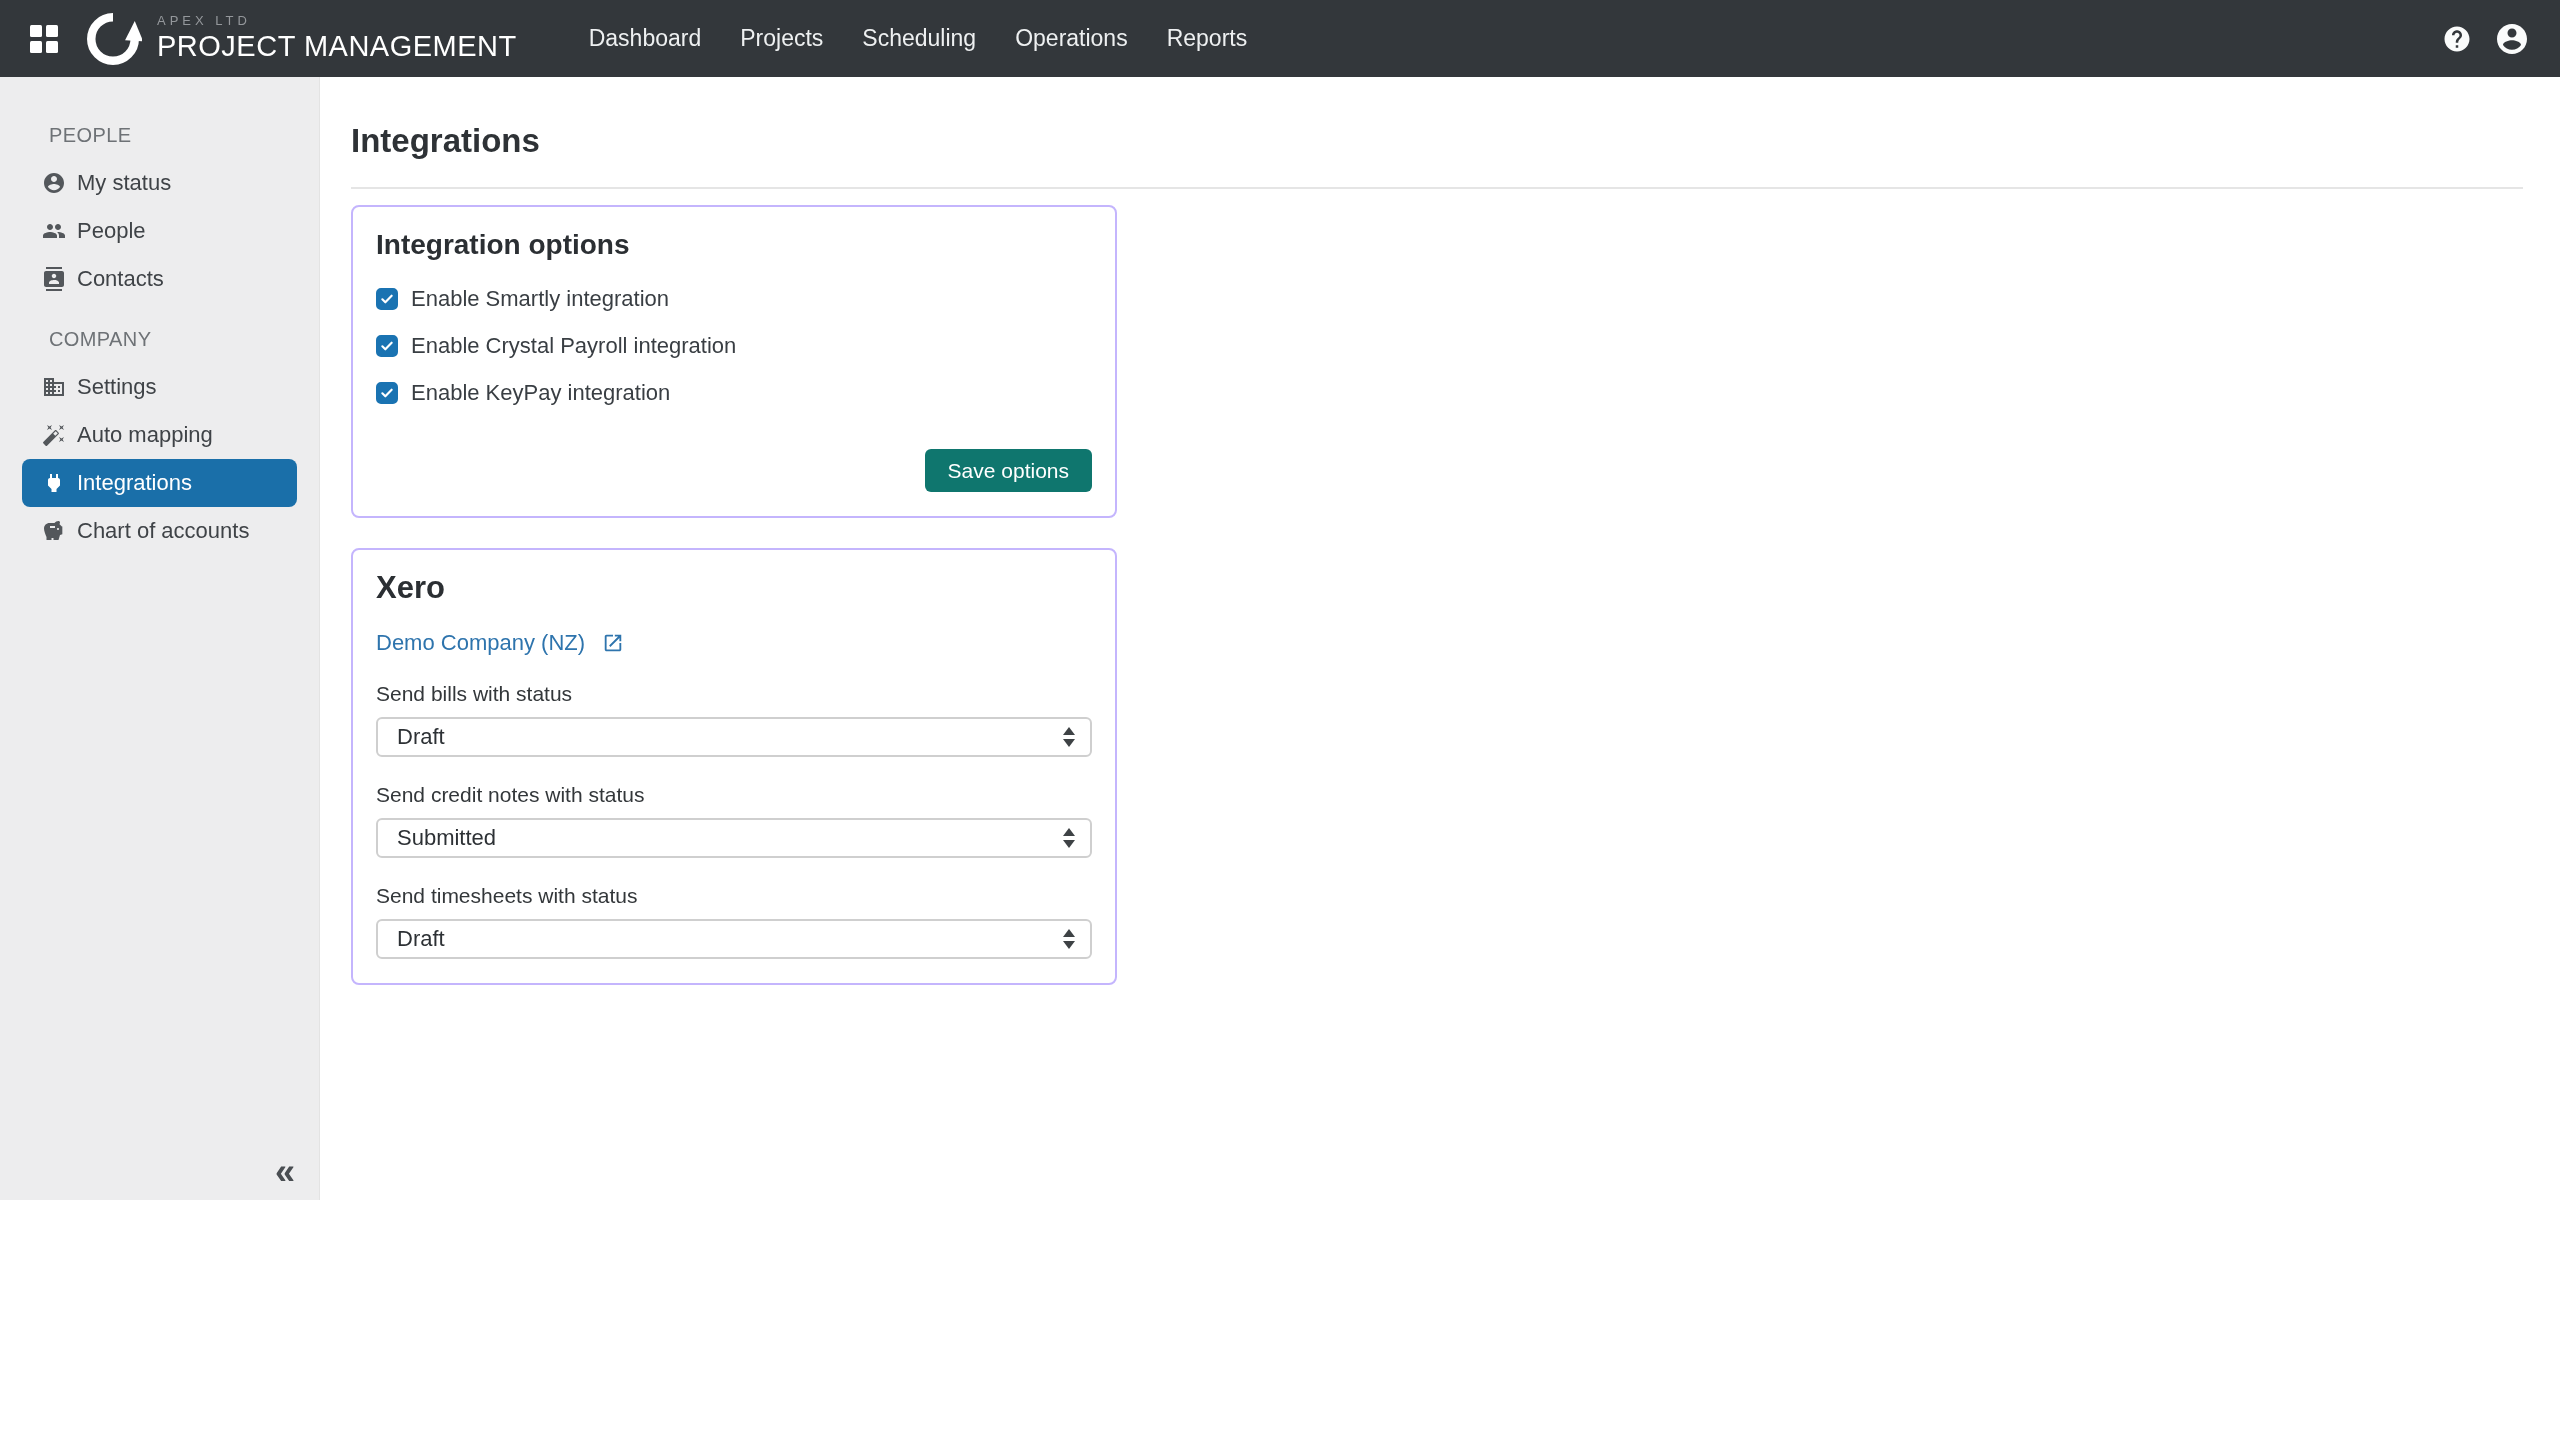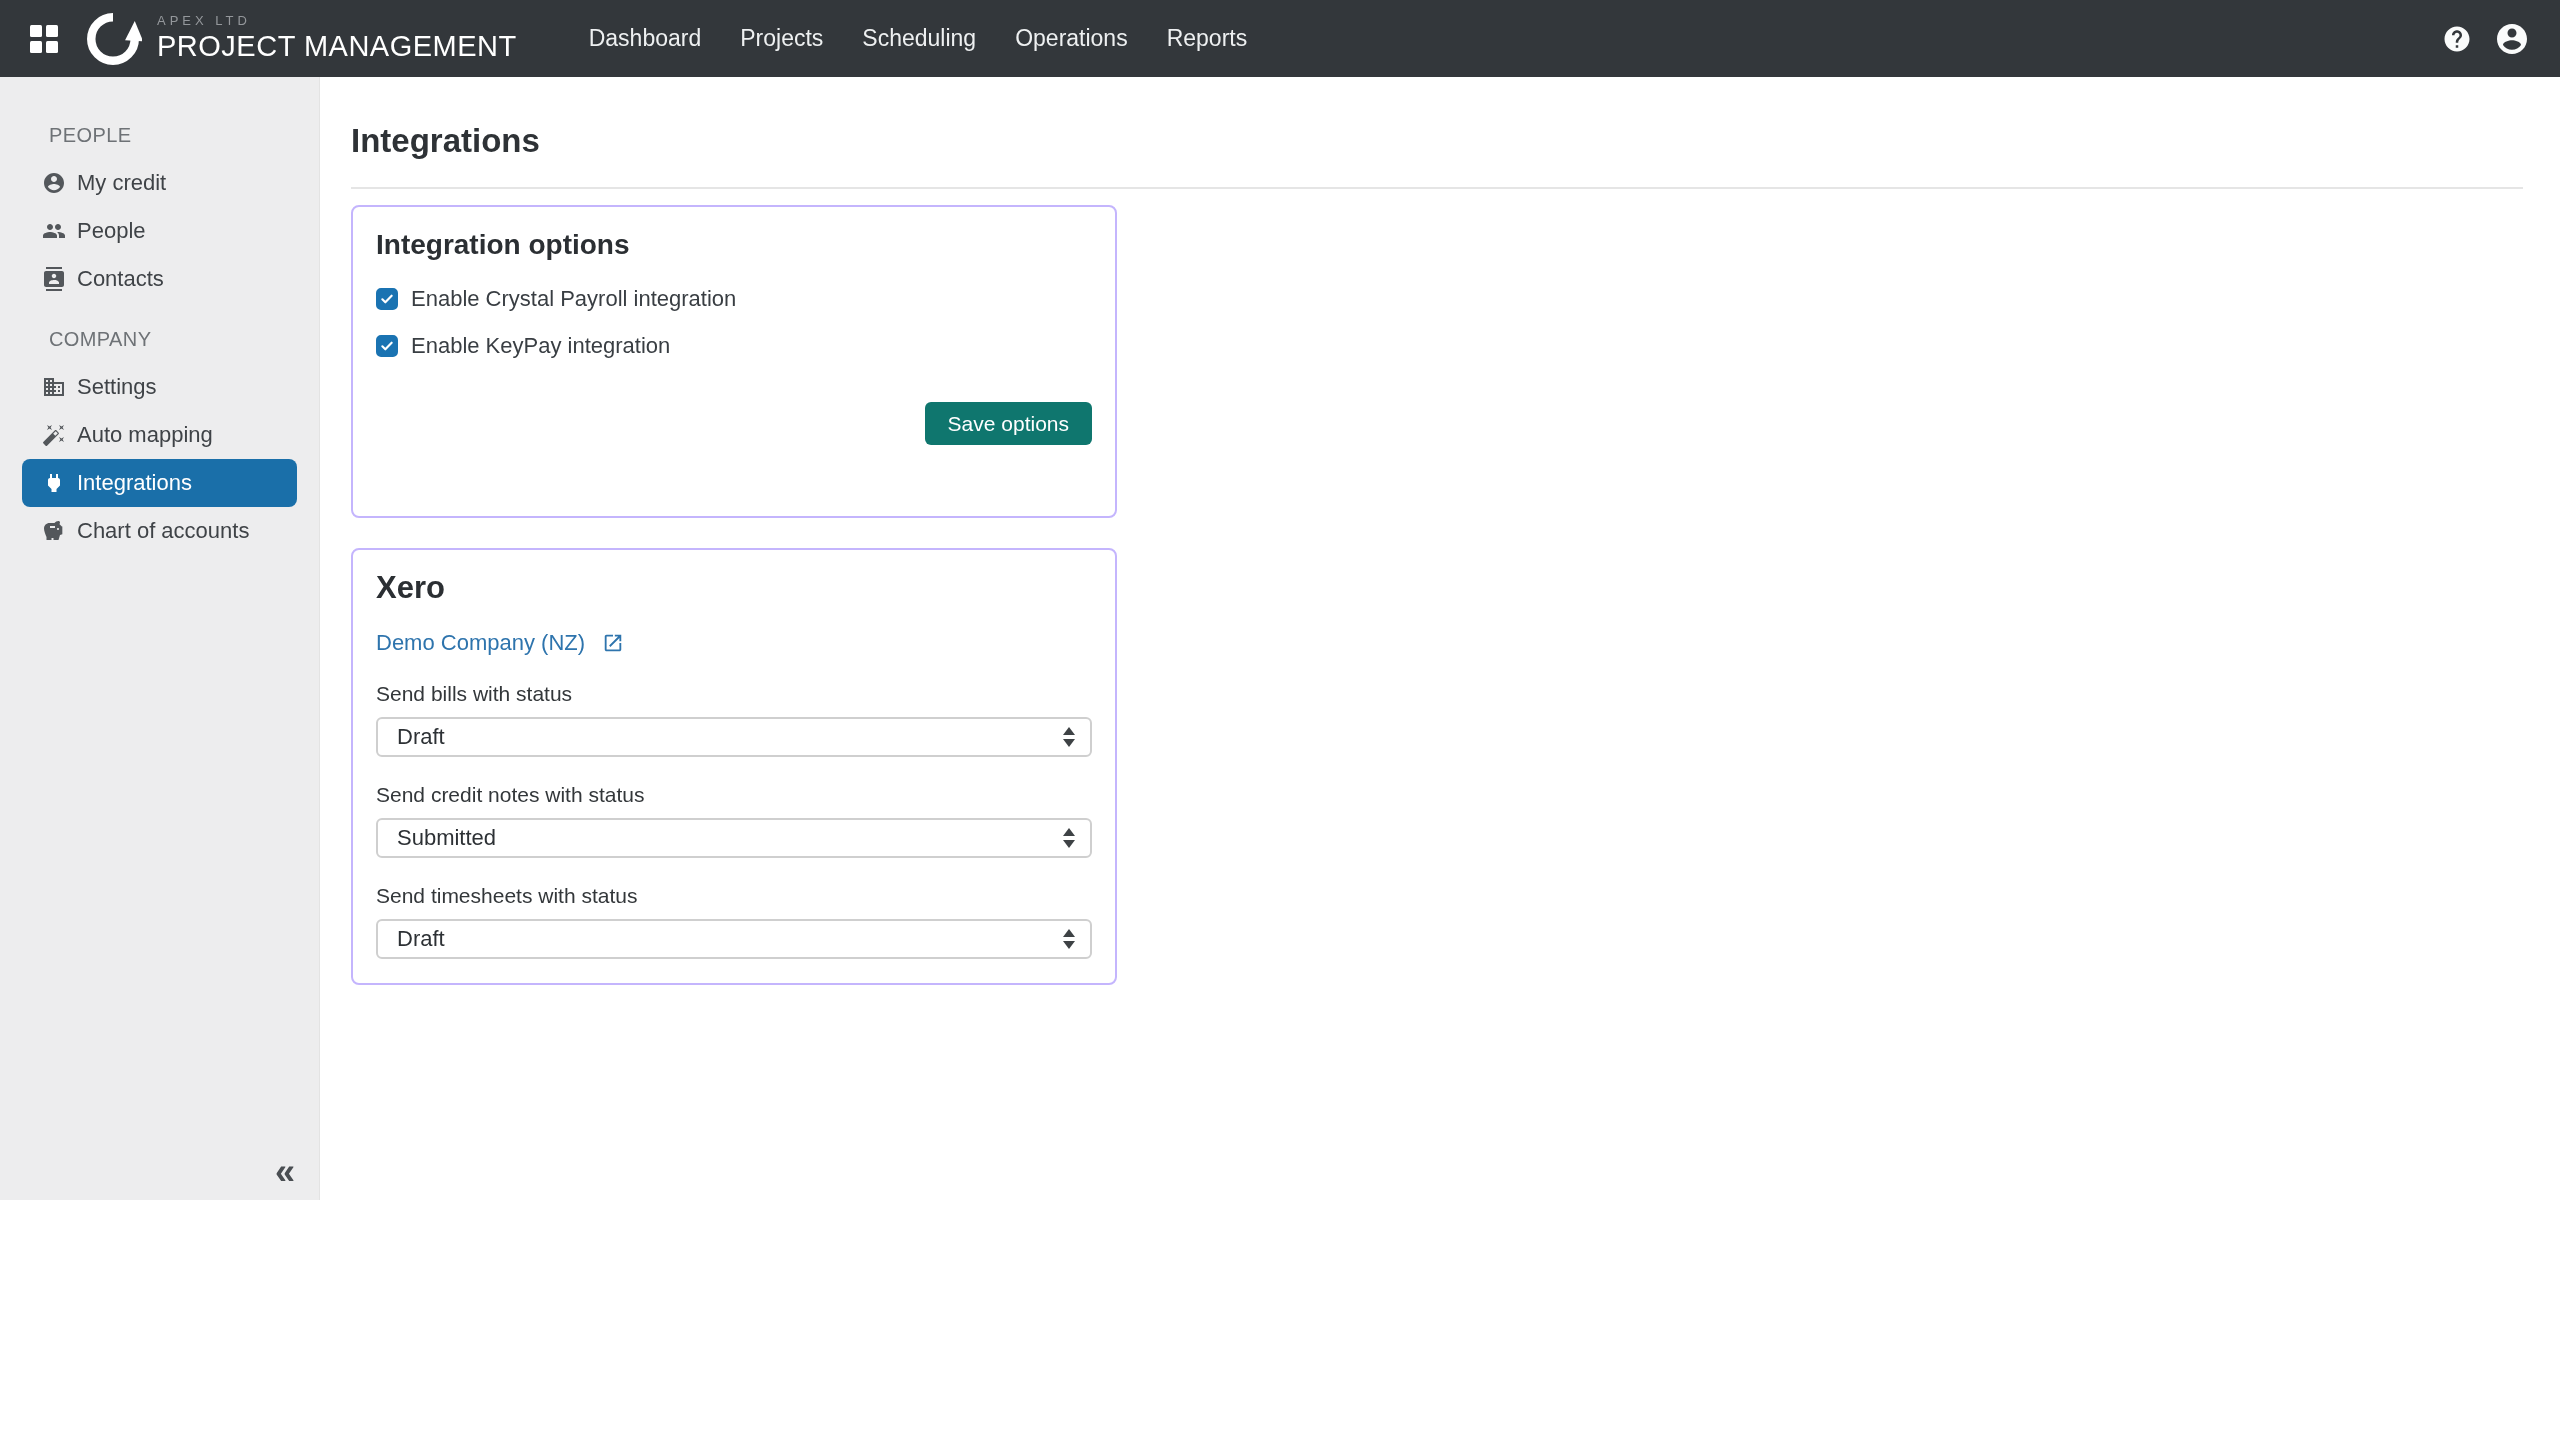--- a/index.html
+++ b/index.html
@@ -134,21 +134,21 @@
   </div>
 </header>
 
 <aside class="sidebar">
   <div class="section-header">PEOPLE</div>
 
   <div class="side-item">
     <svg viewBox="0 0 24 24">
         <path d="M12 2C6.48 2 2 6.48 2 12s4.48 10 10 10 10-4.48 10-10S17.52 2 12 2zm0 3c1.66 0 3 1.34 3 3s-1.34 3-3 3-3-1.34-3-3 1.34-3 3-3zm0 14.2c-2.5 0-4.71-1.28-6-3.22.03-1.99 4-3.08 6-3.08 1.99 0 5.97 1.09 6 3.08-1.29 1.94-3.5 3.22-6 3.22z"></path>
       </svg>
-    <span>My credit</span>
+    <span>My status</span>
   </div>
   <div class="side-item">
     <svg viewBox="0 0 24 24">
         <path d="M16 11c1.66 0 2.99-1.34 2.99-3S17.66 5 16 5c-1.66 0-3 1.34-3 3s1.34 3 3 3zm-8 0c1.66 0 2.99-1.34 2.99-3S9.66 5 8 5C6.34 5 5 6.34 5 8s1.34 3 3 3zm0 2c-2.33 0-7 1.17-7 3.5V19h14v-2.5c0-2.33-4.67-3.5-7-3.5zm8 0c-.29 0-.62.02-.97.05 1.16.84 1.97 1.97 1.97 3.45V19h6v-2.5c0-2.33-4.67-3.5-7-3.5z"></path>
       </svg>
     <span>People</span>
   </div>
   <div class="side-item">
     <svg viewBox="0 0 24 24">
         <path d="M20 0H4v2h16V0zM4 24h16v-2H4v2zM20 4H4c-1.1 0-2 .9-2 2v12c0 1.1.9 2 2 2h16c1.1 0 2-.9 2-2V6c0-1.1-.9-2-2-2zm-8 2.75c1.24 0 2.25 1.01 2.25 2.25s-1.01 2.25-2.25 2.25S9.75 10.24 9.75 9 10.76 6.75 12 6.75zM17 17H7v-1.5c0-1.67 3.33-2.5 5-2.5s5 .83 5 2.5V17z"></path>
@@ -192,20 +192,28 @@
 
   <section class="card card-options">
     <h2>Integration options</h2>
     <div class="check-rows">
       <div class="check-row">
         <span class="checkbox" data-checked="true">
           <svg viewBox="0 0 24 24">
               <path d="M5 12.5l4.5 4.5L19 7" fill="none" stroke="#fff" stroke-width="3.2" stroke-linecap="round" stroke-linejoin="round"></path>
             </svg>
         </span>
+        <span class="check-label">Enable Smartly integration</span>
+      </div>
+      <div class="check-row">
+        <span class="checkbox" data-checked="true">
+          <svg viewBox="0 0 24 24">
+              <path d="M5 12.5l4.5 4.5L19 7" fill="none" stroke="#fff" stroke-width="3.2" stroke-linecap="round" stroke-linejoin="round"></path>
+            </svg>
+        </span>
         <span class="check-label">Enable Crystal Payroll integration</span>
       </div>
       <div class="check-row">
         <span class="checkbox" data-checked="true">
           <svg viewBox="0 0 24 24">
               <path d="M5 12.5l4.5 4.5L19 7" fill="none" stroke="#fff" stroke-width="3.2" stroke-linecap="round" stroke-linejoin="round"></path>
             </svg>
         </span>
         <span class="check-label">Enable KeyPay integration</span>
       </div>

